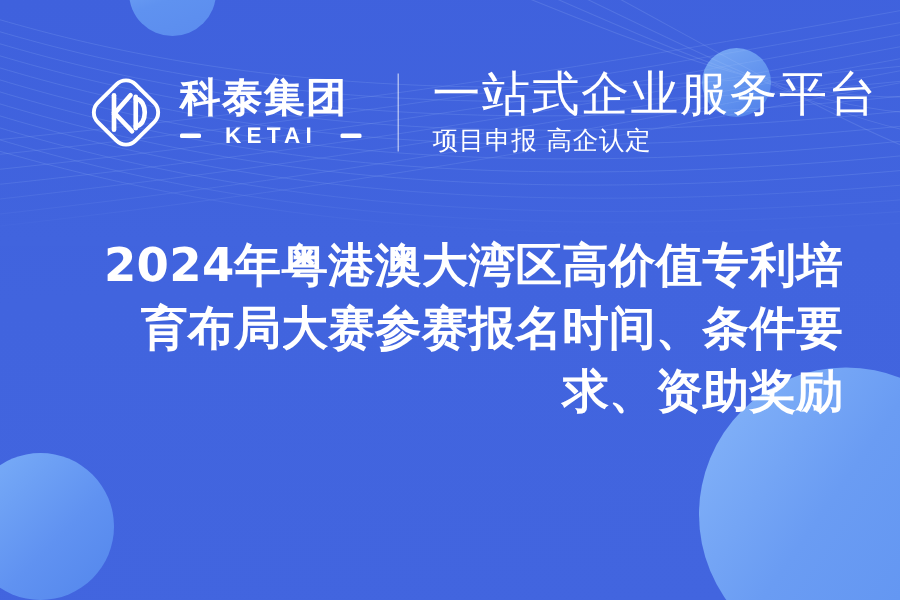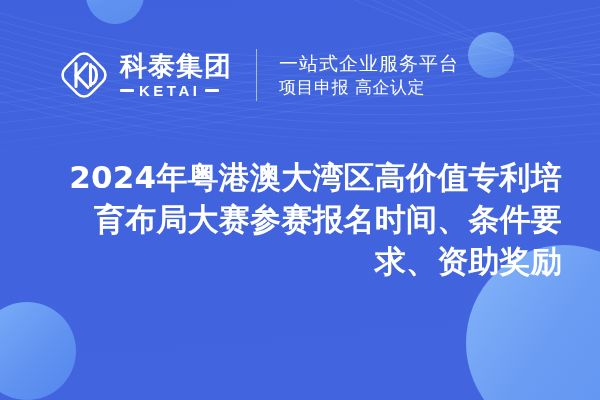--- a/index.html
+++ b/index.html
@@ -113,21 +113,21 @@
     font-size: 27px;
     font-weight: bold;
     letter-spacing: 1px;
     line-height: 1.05;
     font-family: "DejaVu Sans", "Liberation Sans", sans-serif;
     white-space: nowrap;
   }
   .logo-en-row {
     display: flex;
     align-items: center;
-    gap: 5px;
+    gap: 16px;
     margin-top: 2px;
   }
   .logo-dash {
     display: block;
     width: 14px;
     height: 3px;
     background: #ffffff;
     border-radius: 1px;
   }
   .logo-en {
@@ -149,21 +149,21 @@
   }
 
   .tagline {
     display: flex;
     flex-direction: column;
     justify-content: center;
     flex: 0 0 auto;
   }
   .tagline-main {
     color: #ffffff;
-    font-size: 19px;
+    font-size: 32px;
     line-height: 1.12;
     letter-spacing: 1px;
     white-space: nowrap;
     font-family: "DejaVu Sans", "Liberation Sans", sans-serif;
   }
   .tagline-sub {
     color: #ffffff;
     font-size: 17px;
     line-height: 1.2;
     letter-spacing: .5px;

